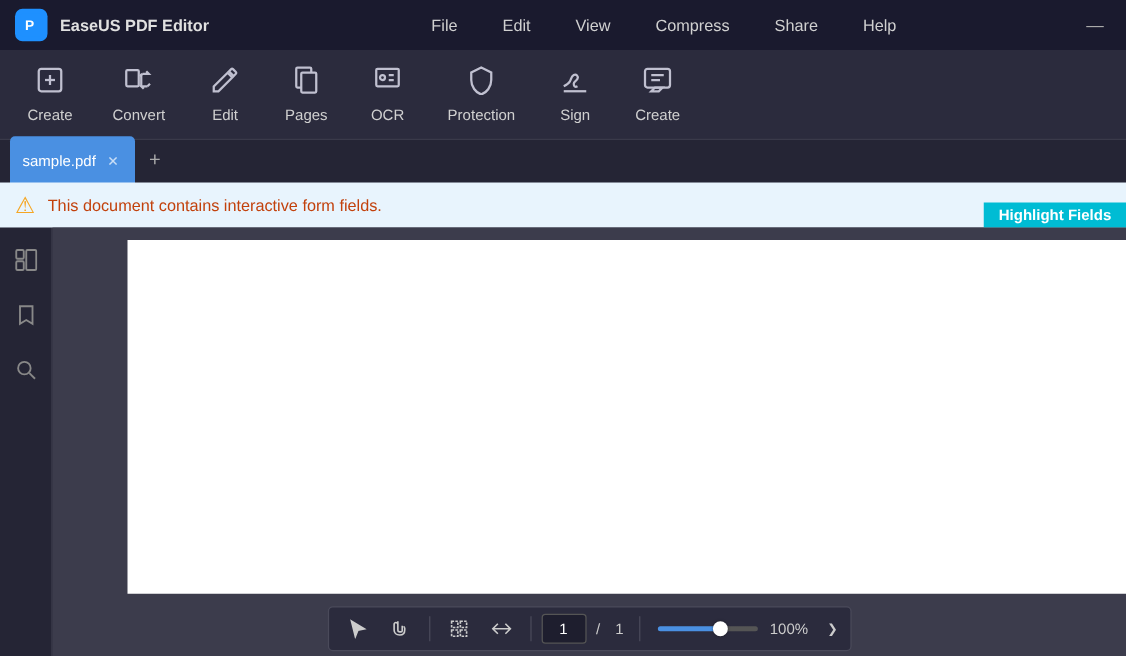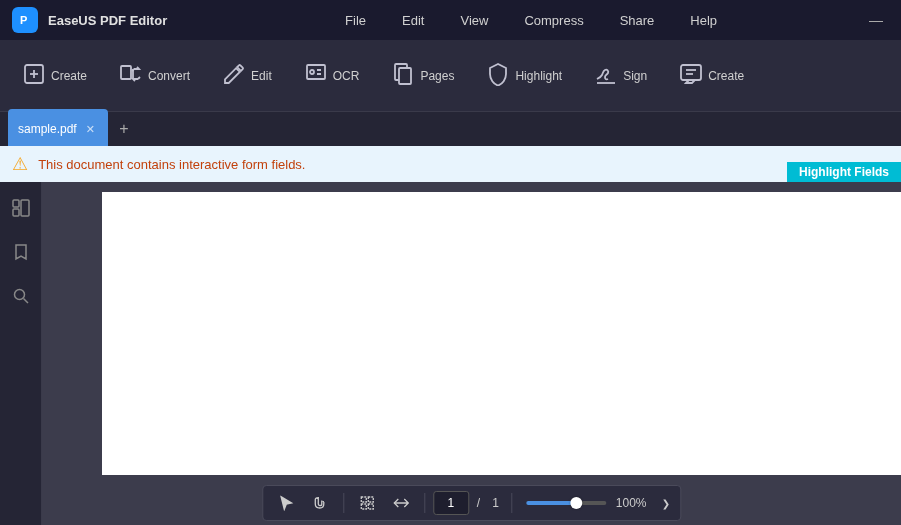--- a/index.html
+++ b/index.html
@@ -76,21 +76,21 @@
       height: 72px;
       display: flex;
       align-items: center;
       padding: 0 8px;
       gap: 4px;
       flex-shrink: 0;
       border-bottom: 1px solid #3a3a4a;
     }
     .tool-btn {
       display: flex;
-      flex-direction: row;
+      flex-direction: column;
       align-items: center;
       justify-content: center;
       gap: 5px;
       padding: 8px 14px;
       cursor: pointer;
       border-radius: 4px;
       color: #d0d0d0;
       min-width: 60px;
     }
     .tool-btn .icon {
@@ -371,45 +371,45 @@
         <path d="M3 17.25V21h3.75L17.81 9.94l-3.75-3.75L3 17.25z"></path>
         <path d="M20.71 7.04a1 1 0 000-1.41l-2.34-2.34a1 1 0 00-1.41 0l-1.83 1.83 3.75 3.75 1.83-1.83z"></path>
       </svg>
     </span>
     <span class="label">Edit</span>
   </div>
 
   <div class="tool-btn">
     <span class="icon">
       <svg width="24" height="24" viewBox="0 0 24 24" fill="none" stroke="#c0c0d0" stroke-width="1.8">
+        <rect x="4" y="2" width="12" height="16" rx="1"></rect>
+        <rect x="8" y="6" width="12" height="16" rx="1" fill="#2b2b3d" stroke="#c0c0d0"></rect>
+      </svg>
+    </span>
+    <span class="label">Pages</span>
+  </div>
+
+  <div class="tool-btn">
+    <span class="icon">
+      <svg width="24" height="24" viewBox="0 0 24 24" fill="none" stroke="#c0c0d0" stroke-width="1.8">
         <rect x="3" y="3" width="18" height="14" rx="1"></rect>
         <circle cx="8" cy="10" r="2"></circle>
         <path d="M13 8h4M13 12h4"></path>
       </svg>
     </span>
     <span class="label">OCR</span>
   </div>
 
   <div class="tool-btn">
     <span class="icon">
       <svg width="24" height="24" viewBox="0 0 24 24" fill="none" stroke="#c0c0d0" stroke-width="1.8">
-        <rect x="4" y="2" width="12" height="16" rx="1"></rect>
-        <rect x="8" y="6" width="12" height="16" rx="1" fill="#2b2b3d" stroke="#c0c0d0"></rect>
-      </svg>
-    </span>
-    <span class="label">Pages</span>
-  </div>
-
-  <div class="tool-btn">
-    <span class="icon">
-      <svg width="24" height="24" viewBox="0 0 24 24" fill="none" stroke="#c0c0d0" stroke-width="1.8">
         <path d="M12 2L4 6v6c0 5.25 3.5 10.15 8 11.5 4.5-1.35 8-6.25 8-11.5V6L12 2z"></path>
       </svg>
     </span>
-    <span class="label">Highlight</span>
+    <span class="label">Protection</span>
   </div>
 
   <div class="tool-btn">
     <span class="icon">
       <svg width="24" height="24" viewBox="0 0 24 24" fill="none" stroke="#c0c0d0" stroke-width="1.8">
         <path d="M3 17c2-1 4-2 5-4s1-4 3-5 4 1 3 3-3 2-3 4 1 3 3 2"></path>
         <line x1="3" y1="21" x2="21" y2="21"></line>
       </svg>
     </span>
     <span class="label">Sign</span>

